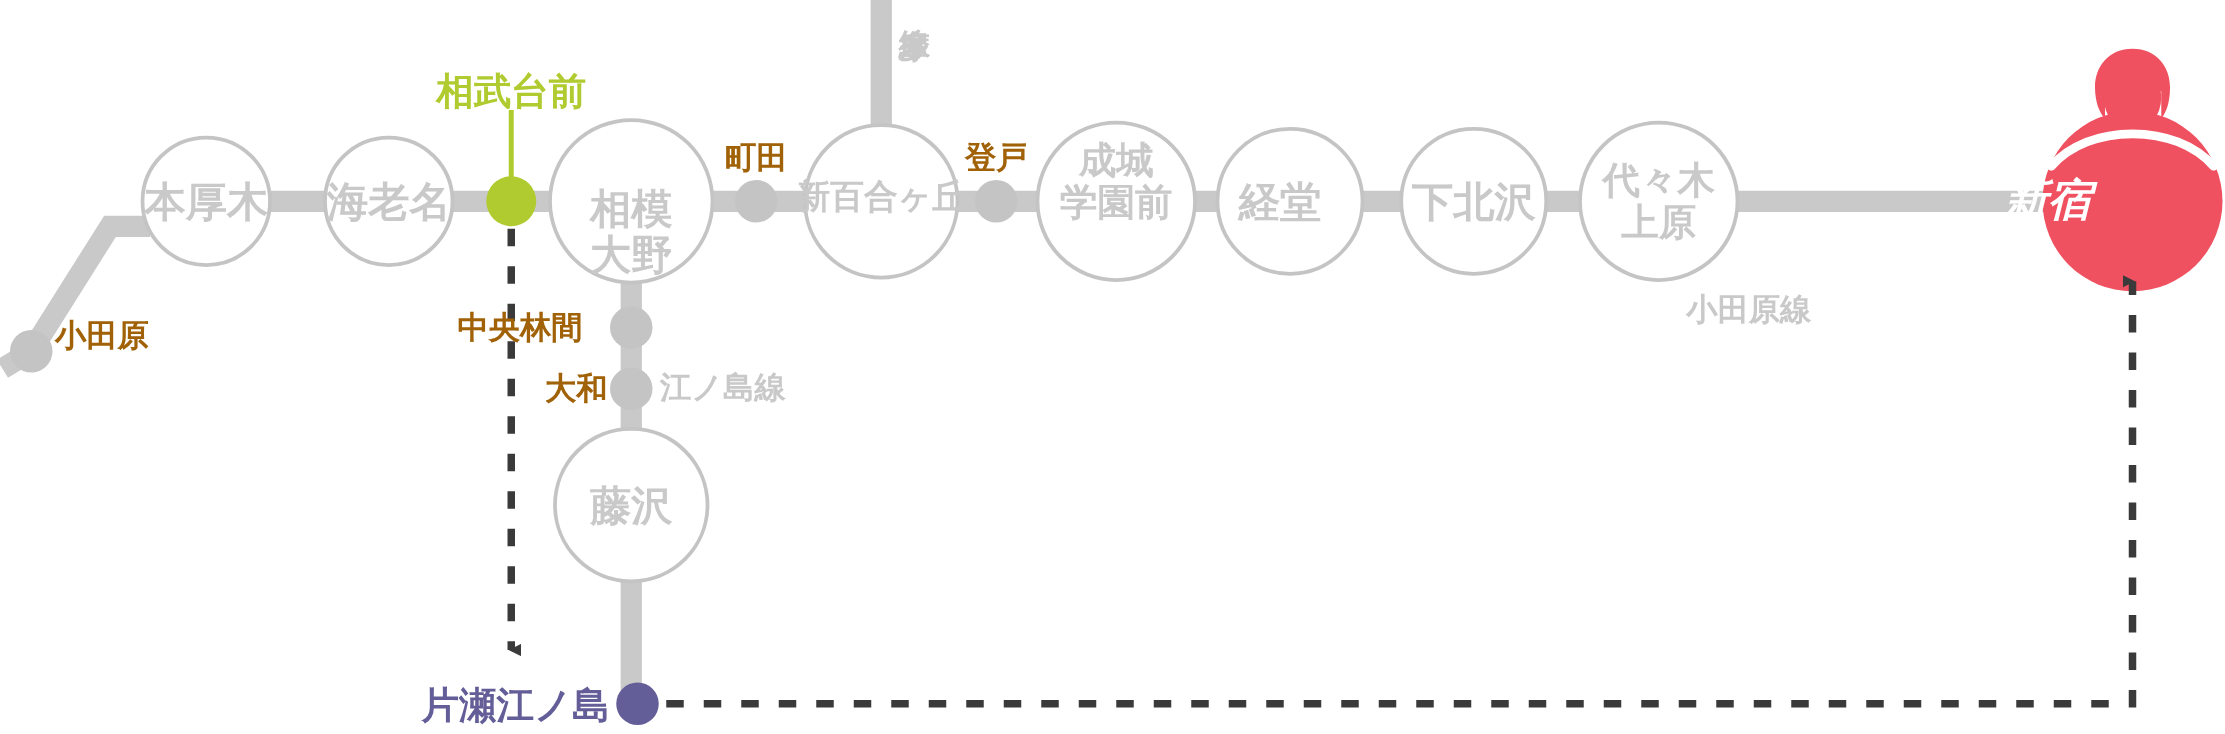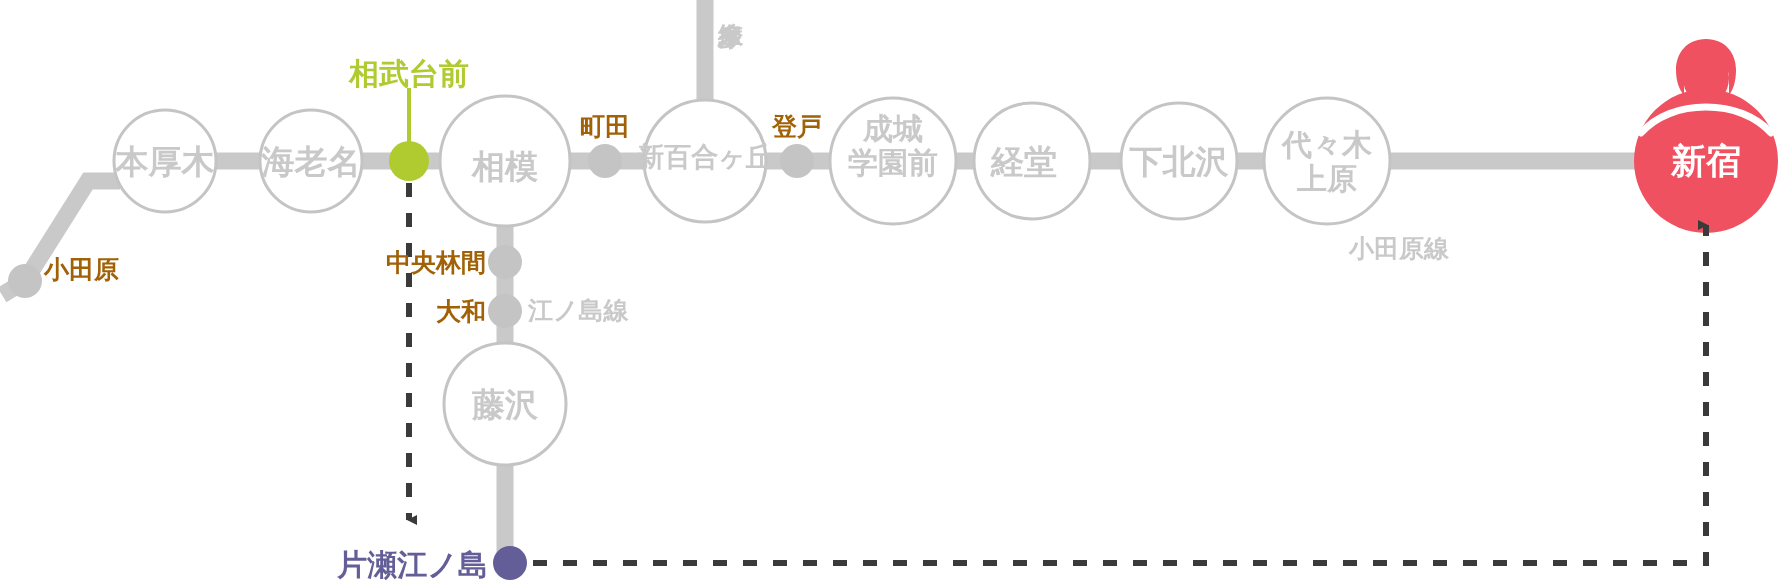--- a/index.html
+++ b/index.html
@@ -178,20 +178,21 @@
   <div class="map-label small-station-name" style="left:44px; top:255px; text-align:left;">小田原</div>
 
   <div class="map-label station-name big-station-name" style="left:109px; top:144px; width:112px;">本厚木</div>
 
   <div class="map-label station-name big-station-name" style="left:255px; top:144px; width:112px;">海老名</div>
 
   <div class="map-label highlight-green" style="left:339px; top:57px; width:140px;">相武台前</div>
 
   <div class="map-label station-name big-station-name" style="left:440px; top:125px; width:130px;margin-top:24px;">
     <div>相模</div>
+    <div>大野</div>
   </div>
 
   <div class="map-label small-station-name" style="left:573px; top:112px; width:64px;">町田</div>
 
   <div class="map-label station-name" style="left:637px; top:142px; width:136px; font-size:27px;">新百合ヶ丘</div>
 
   <div class="map-label small-station-name" style="left:765px; top:112px; width:64px;">登戸</div>
 
   <div class="map-label station-name mid-station-name" style="left:823px; top:112px; width:140px;">
     <div>成城</div>
@@ -200,27 +201,27 @@
 
   <div class="map-label station-name big-station-name" style="left:976px; top:144px; width:96px;">経堂</div>
 
   <div class="map-label station-name big-station-name" style="left:1123px; top:144px; width:112px;">下北沢</div>
 
   <div class="map-label station-name mid-station-name" style="left:1257px; top:128px; width:140px;">
     <div>代々木</div>
     <div>上原</div>
   </div>
 
-  <div class="map-label dest-name" style="left:1636px; top:141px; width:140px;">新宿</div>
+  <div class="map-label dest-name" style="left:1568px; top:141px; width:140px;font-style:italic;">新宿</div>
 
   <div class="map-label line-label" style="left:1349px; top:234px; text-align:left;">小田原線</div>
 
   <div class="map-label line-label vertical-line-label" style="left:718px; top:3px;">多摩線</div>
 
-  <div class="map-label small-station-name" style="left:366px; top:248px; text-align:right; width:120px;">中央林間</div>
+  <div class="map-label small-station-name" style="left:366px; top:248px; text-align:left; width:120px;">中央林間</div>
 
   <div class="map-label small-station-name" style="left:416px; top:297px; text-align:right; width:70px;">大和</div>
 
   <div class="map-label line-label" style="left:528px; top:296px; text-align:center;">江ノ島線</div>
 
   <div class="map-label station-name big-station-name" style="left:449px; top:387px; width:112px;">藤沢</div>
 
   <div class="map-label highlight-purple" style="left:336px; top:548px; text-align:right; width:152px;">片瀬江ノ島</div>
 
 </div>

